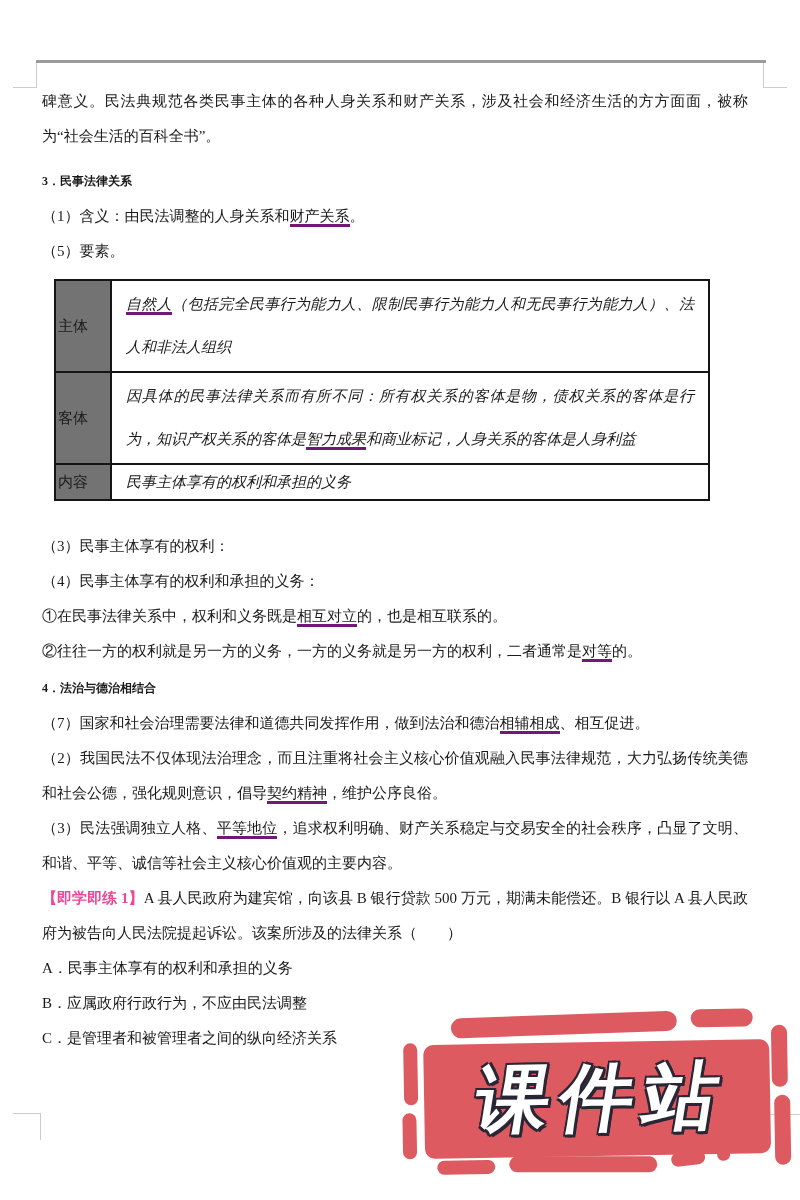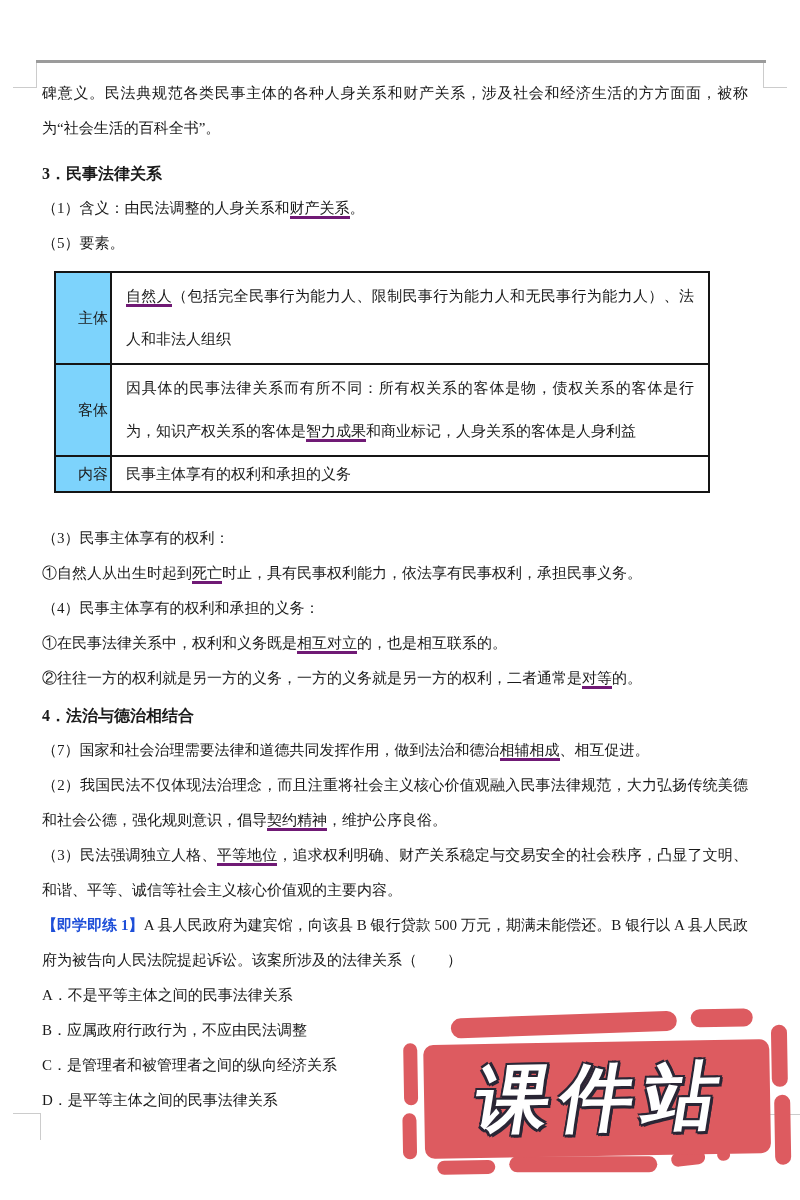--- a/index.html
+++ b/index.html
@@ -13,41 +13,41 @@
   .mark{position:absolute;background:#cccccc;}
   .tl-v{left:36px;top:63px;width:1px;height:25px;}
   .tl-h{left:13px;top:87px;width:24px;height:1px;}
   .tr-v{left:763px;top:63px;width:1px;height:25px;}
   .tr-h{left:763px;top:87px;width:24px;height:1px;}
   .bl-h{left:13px;top:1113px;width:28px;height:1px;}
   .bl-v{left:40px;top:1113px;width:1px;height:27px;}
   .br-h{left:760px;top:1114px;width:40px;height:1px;}
   
   .doc{
-    position:absolute;left:42px;top:76px;width:706px;
+    position:absolute;left:42px;top:84px;width:706px;
     font-size:15px;line-height:35px;text-align:justify;
   }
   .para{margin:0;}
-  .heading{font-weight:bold;font-size:16px;}
+  .heading{font-weight:bold;font-size:12px;}
   .h3{margin-top:10px;}
   .h4{margin-top:2px;}
   .after-table{margin-top:28px;}
   .u{border-bottom:3px solid #701a75;}
-  .blue-bold{color:#1d4ed8;font-weight:bold;}
+  .blue-bold{color:#ec4899;font-weight:bold;}
   
   table.req{
     border-collapse:collapse;margin:10px 0 8px 12px;width:656px;
     table-layout:fixed;
   }
   table.req td{
     border:2px solid #151515;font-size:15px;line-height:43px;
     vertical-align:middle;
   }
-  td.lbl{width:50px;background:#7dd3fc;text-align:right;padding:0 2px;}
-  td.cnt{padding:2px 14px;text-align:justify;}
+  td.lbl{width:50px;background:#737373;text-align:left;padding:0 2px;}
+  td.cnt{padding:2px 14px;text-align:justify;font-style:italic;}
   tr.r1{height:80px;}
   tr.r2{height:90px;}
   tr.r3{height:34px;}
   tr.r3 td{line-height:30px;}
   
   .stamp{position:absolute;left:398px;top:1006px;width:402px;height:172px;transform:rotate(-1deg);}
   .sm{position:absolute;background:#dd5b60;}
   .stamp-main{
     position:absolute;left:26px;top:36px;width:346px;height:114px;
     background:#dd5b60;border-radius:10px;
@@ -105,38 +105,36 @@
         <td class="cnt"><span>因具体的民事法律关系而有所不同：所有权关系的客体是物，债权关系的客体是行为，知识产权关系的客体是</span><span class="u">智力成果</span><span>和商业标记，人身关系的客体是人身利益</span></td>
       </tr>
       <tr class="r3">
         <td class="lbl">内容</td>
         <td class="cnt"><span>民事主体享有的权利和承担的义务</span></td>
       </tr>
     </tbody>
   </table>
 
   <p class="para after-table"><span>（3）民事主体享有的权利：</span></p>
-  <p class="para"><span>①自然人从出生时起到</span><span class="u">死亡</span><span>时止，具有民事权利能力，依法享有民事权利，承担民事义务。</span></p>
 
   <p class="para"><span>（4）民事主体享有的权利和承担的义务：</span></p>
   <p class="para"><span>①在民事法律关系中，权利和义务既是</span><span class="u">相互对立</span><span>的，也是相互联系的。</span></p>
   <p class="para"><span>②往往一方的权利就是另一方的义务，一方的义务就是另一方的权利，二者通常是</span><span class="u">对等</span><span>的。</span></p>
 
   <p class="para heading h4">4．法治与德治相结合</p>
 
   <p class="para"><span>（7）国家和社会治理需要法律和道德共同发挥作用，做到法治和德治</span><span class="u">相辅相成</span><span>、相互促进。</span></p>
   <p class="para"><span>（2）我国民法不仅体现法治理念，而且注重将社会主义核心价值观融入民事法律规范，大力弘扬传统美德和社会公德，强化规则意识，倡导</span><span class="u">契约精神</span><span>，维护公序良俗。</span></p>
   <p class="para"><span>（3）民法强调独立人格、</span><span class="u">平等地位</span><span>，追求权利明确、财产关系稳定与交易安全的社会秩序，凸显了文明、和谐、平等、诚信等社会主义核心价值观的主要内容。</span></p>
 
   <p class="para"><span class="blue-bold">【即学即练 1】</span><span>A 县人民政府为建宾馆，向该县 B 银行贷款 500 万元，期满未能偿还。B 银行以 A 县人民政府为被告向人民法院提起诉讼。该案所涉及的法律关系（　　）</span></p>
 
-  <p class="para">A．不是平等主体之间的民事法律关系</p>
+  <p class="para">A．民事主体享有的权利和承担的义务</p>
   <p class="para">B．应属政府行政行为，不应由民法调整</p>
   <p class="para">C．是管理者和被管理者之间的纵向经济关系</p>
-  <p class="para">D．是平等主体之间的民事法律关系</p>
 
 </div>
 
 <div class="stamp">
   <div class="sm s-top1"></div>
   <div class="sm s-top2"></div>
   <div class="sm s-l1"></div>
   <div class="sm s-l2"></div>
   <div class="sm s-r1"></div>
   <div class="sm s-r2"></div>

